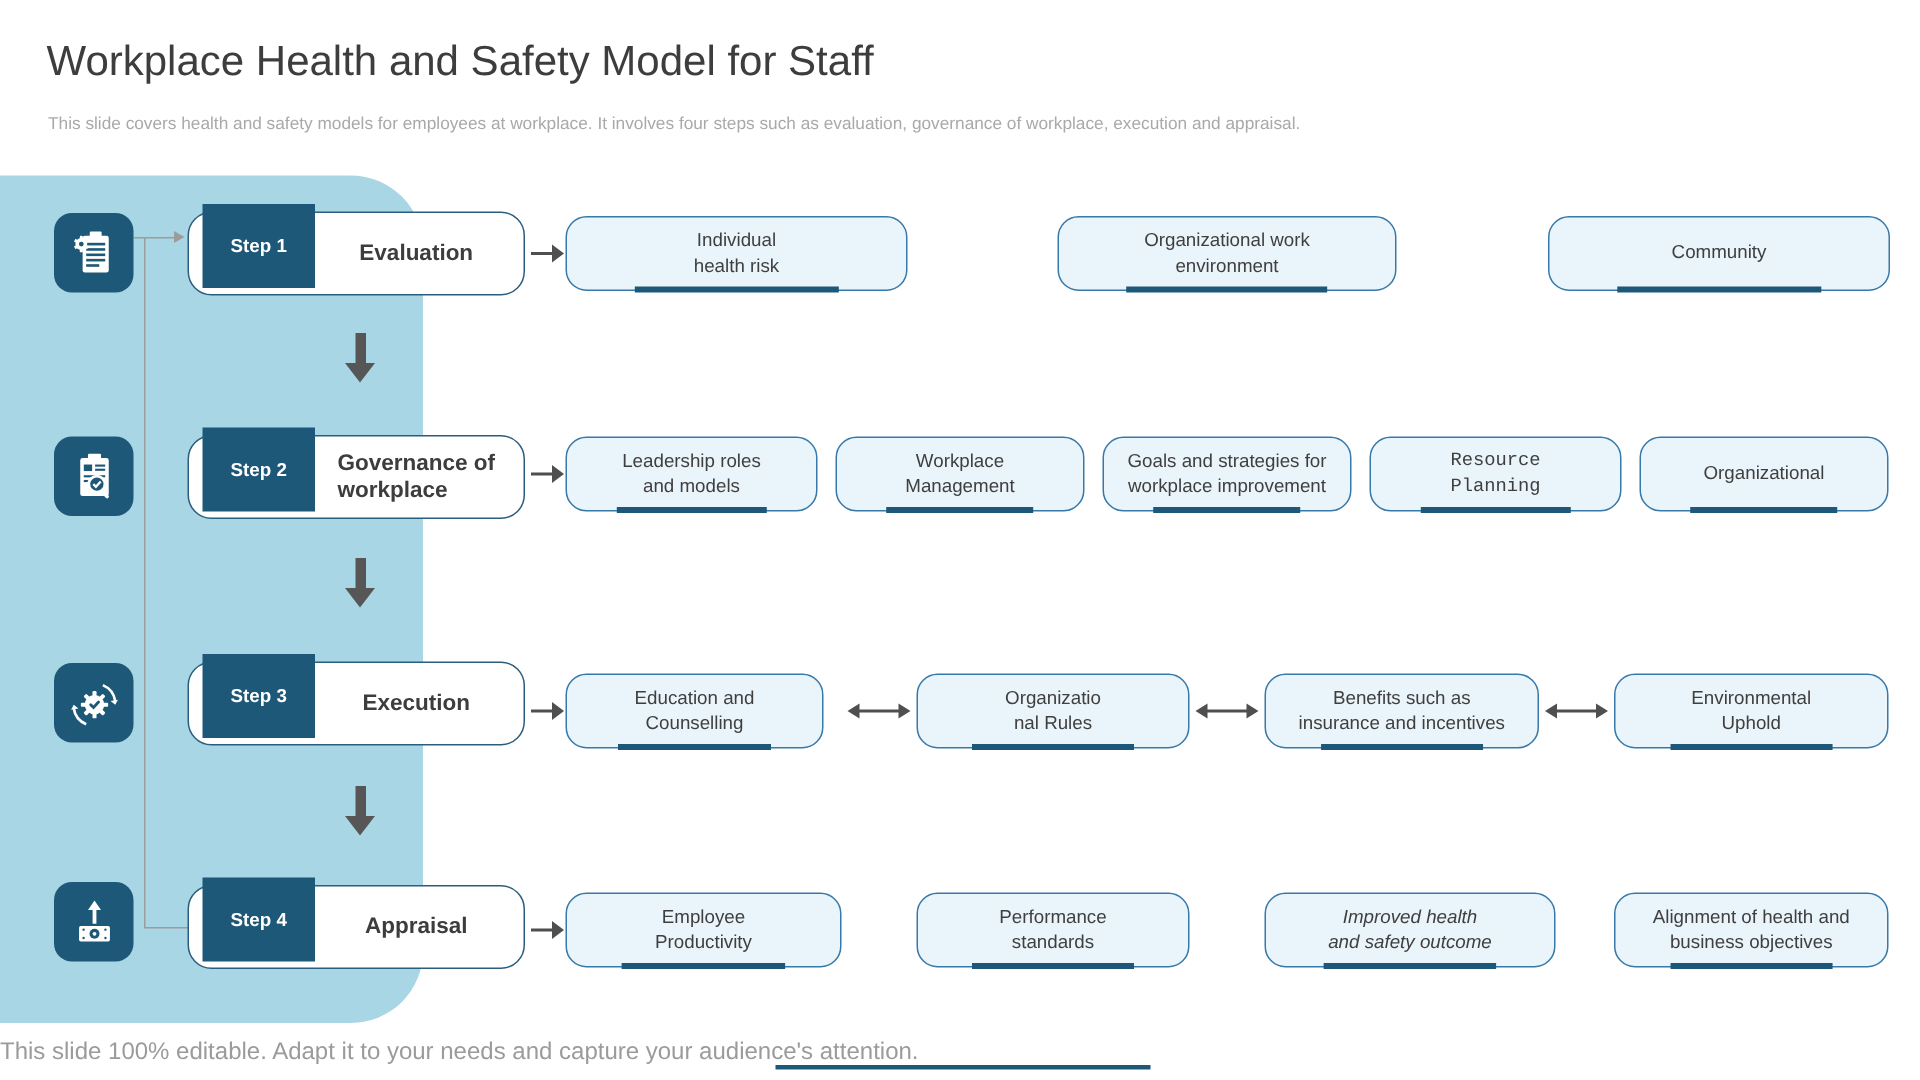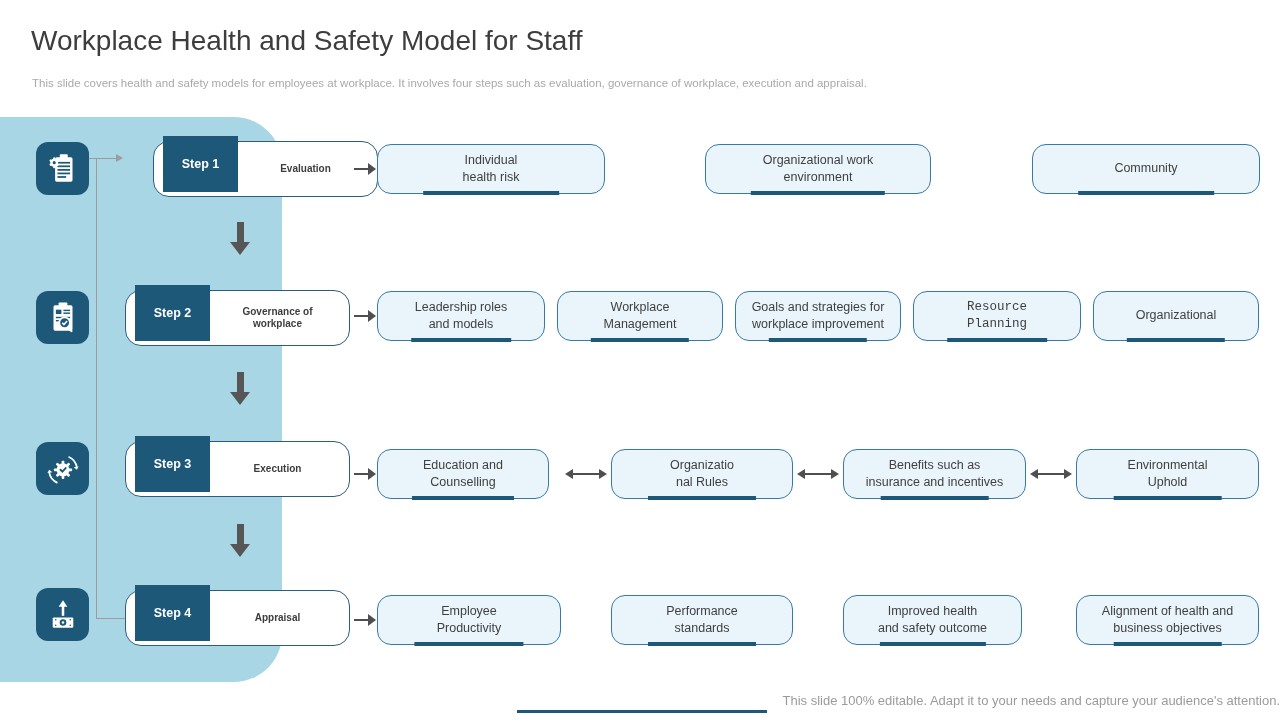--- a/index.html
+++ b/index.html
@@ -18,21 +18,21 @@
 
   .icon-tile{position:absolute;left:36px;width:53px;height:53px;background:var(--navy);
     border-radius:12px;display:flex;align-items:center;justify-content:center;z-index:3;}
   .icon-tile svg{width:38px;height:38px;}
 
   .step-box{position:absolute;left:125px;width:225px;height:56px;background:#fff;
     border:1px solid #2B5E7E;border-radius:16px;z-index:2;}
   .step-label{position:absolute;left:9px;top:-6px;width:75px;height:56px;background:var(--navy);
     color:#fff;display:flex;align-items:center;justify-content:center;font-size:12.5px;font-weight:bold;}
   .step-name{position:absolute;left:84px;right:4px;top:0;height:100%;display:flex;align-items:center;
-    justify-content:center;text-align:center;font-weight:bold;font-size:10px;color:var(--title);
+    justify-content:center;font-weight:bold;font-size:15px;color:var(--title);
     white-space:pre-line;line-height:1.2;}
 
   .item-box{position:absolute;height:50px;background:var(--item_fill);border:1px solid var(--item_border);
     border-radius:14px;display:flex;align-items:center;justify-content:center;z-index:2;}
   .item-box::after{content:"";position:absolute;bottom:-2px;left:50%;transform:translateX(-50%);
     width:60%;height:4px;background:var(--navy);}
   .item-box span{font-size:12.5px;color:var(--text);text-align:center;white-space:pre-line;line-height:1.4;}
 
   .right-arrow{position:absolute;width:22px;height:12px;z-index:2;}
   .right-arrow .stem{position:absolute;left:0;top:4.5px;width:14px;height:2.6px;background:var(--arrow);}
@@ -48,21 +48,21 @@
   .dbl-arrow .line{position:absolute;left:6px;right:6px;top:5px;height:2px;background:var(--arrow);}
   .dbl-arrow .head-l{position:absolute;left:0;top:1px;width:0;height:0;
     border-top:5px solid transparent;border-bottom:5px solid transparent;border-right:8px solid var(--arrow);}
   .dbl-arrow .head-r{position:absolute;right:0;top:1px;width:0;height:0;
     border-top:5px solid transparent;border-bottom:5px solid transparent;border-left:8px solid var(--arrow);}
 
   .conn{position:absolute;background:var(--connector);z-index:1;}
   .conn-head{position:absolute;width:0;height:0;border-top:4.5px solid transparent;
     border-bottom:4.5px solid transparent;border-left:7px solid var(--connector);z-index:1;}
 
-  .footer{position:absolute;left:0;right:0;top:693px;text-align:right;font-size:13px;color:#9B9B9B;}
+  .footer{position:absolute;left:0;right:0;top:693px;text-align:left;font-size:16px;color:#9B9B9B;}
   .footer-line{position:absolute;left:517px;top:710px;width:250px;height:2.5px;background:var(--navy);}
 </style>
 </head>
 <body>
 
 <div class="slide">
 
   <div class="title">Workplace Health and Safety Model for Staff</div>
   <div class="subtitle">This slide covers health and safety models for employees at workplace. It involves four steps such as evaluation, governance of workplace, execution and appraisal.</div>
 
@@ -143,21 +143,21 @@
         <circle cx="14.8" cy="30" r="1"></circle>
           <circle cx="33.2" cy="30" r="1"></circle>
         <circle cx="14.8" cy="37" r="1"></circle>
           <circle cx="33.2" cy="37" r="1"></circle>
       </g>
       <rect x="22.4" y="12" width="3.2" height="13" fill="#fff"></rect>
       <path d="M24 5.5 l-5.5 8 h11 z" fill="#fff"></path>
     </svg>
   </div>
 
-  <div class="step-box" style="top:141px;margin-left:28px;">
+  <div class="step-box" style="top:141px;">
     <div class="step-label">Step 1</div>
     <div class="step-name">Evaluation</div>
   </div>
   <div class="step-box" style="top:290px;padding-left:40px;">
     <div class="step-label">Step 2</div>
     <div class="step-name">Governance of
 workplace</div>
   </div>
   <div class="step-box" style="top:441px;">
     <div class="step-label">Step 3</div>
@@ -264,21 +264,21 @@
     </div>
 
   <div class="item-box" style="left:377px;top:595px;width:184px;">
       <span>Employee
 Productivity</span>
     </div>
   <div class="item-box" style="left:611px;top:595px;width:182px;">
       <span>Performance
 standards</span>
     </div>
-  <div class="item-box" style="left:843px;top:595px;width:179px;">
+  <div class="item-box" style="left:843px;top:595px;width:194px;font-style:italic;">
       <span>Improved health
 and safety outcome</span>
     </div>
   <div class="item-box" style="left:1076px;top:595px;width:183px;">
       <span>Alignment of health and
 business objectives</span>
     </div>
 
   <div class="footer">This slide 100% editable. Adapt it to your needs and capture your audience's attention.</div>
   <div class="footer-line"></div>

